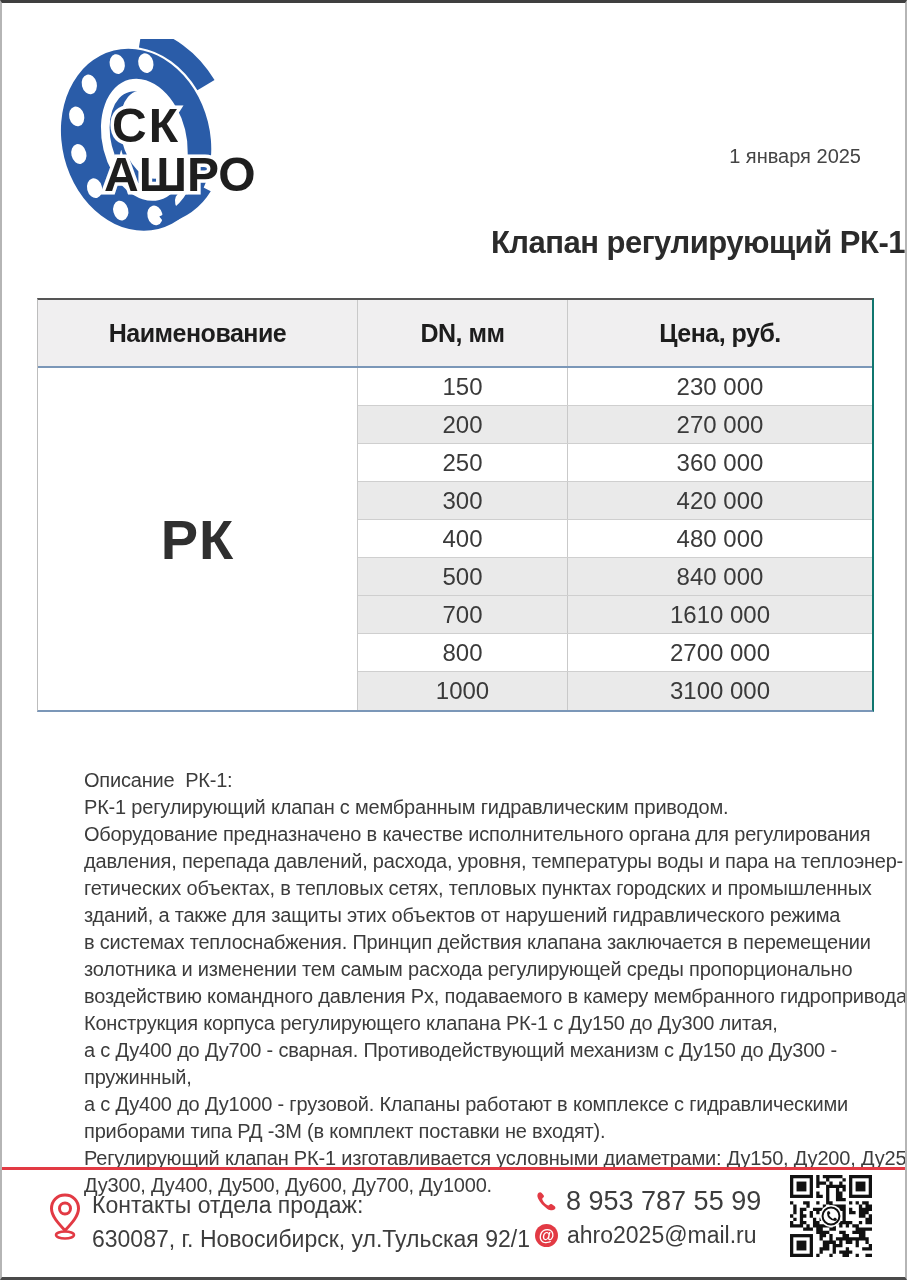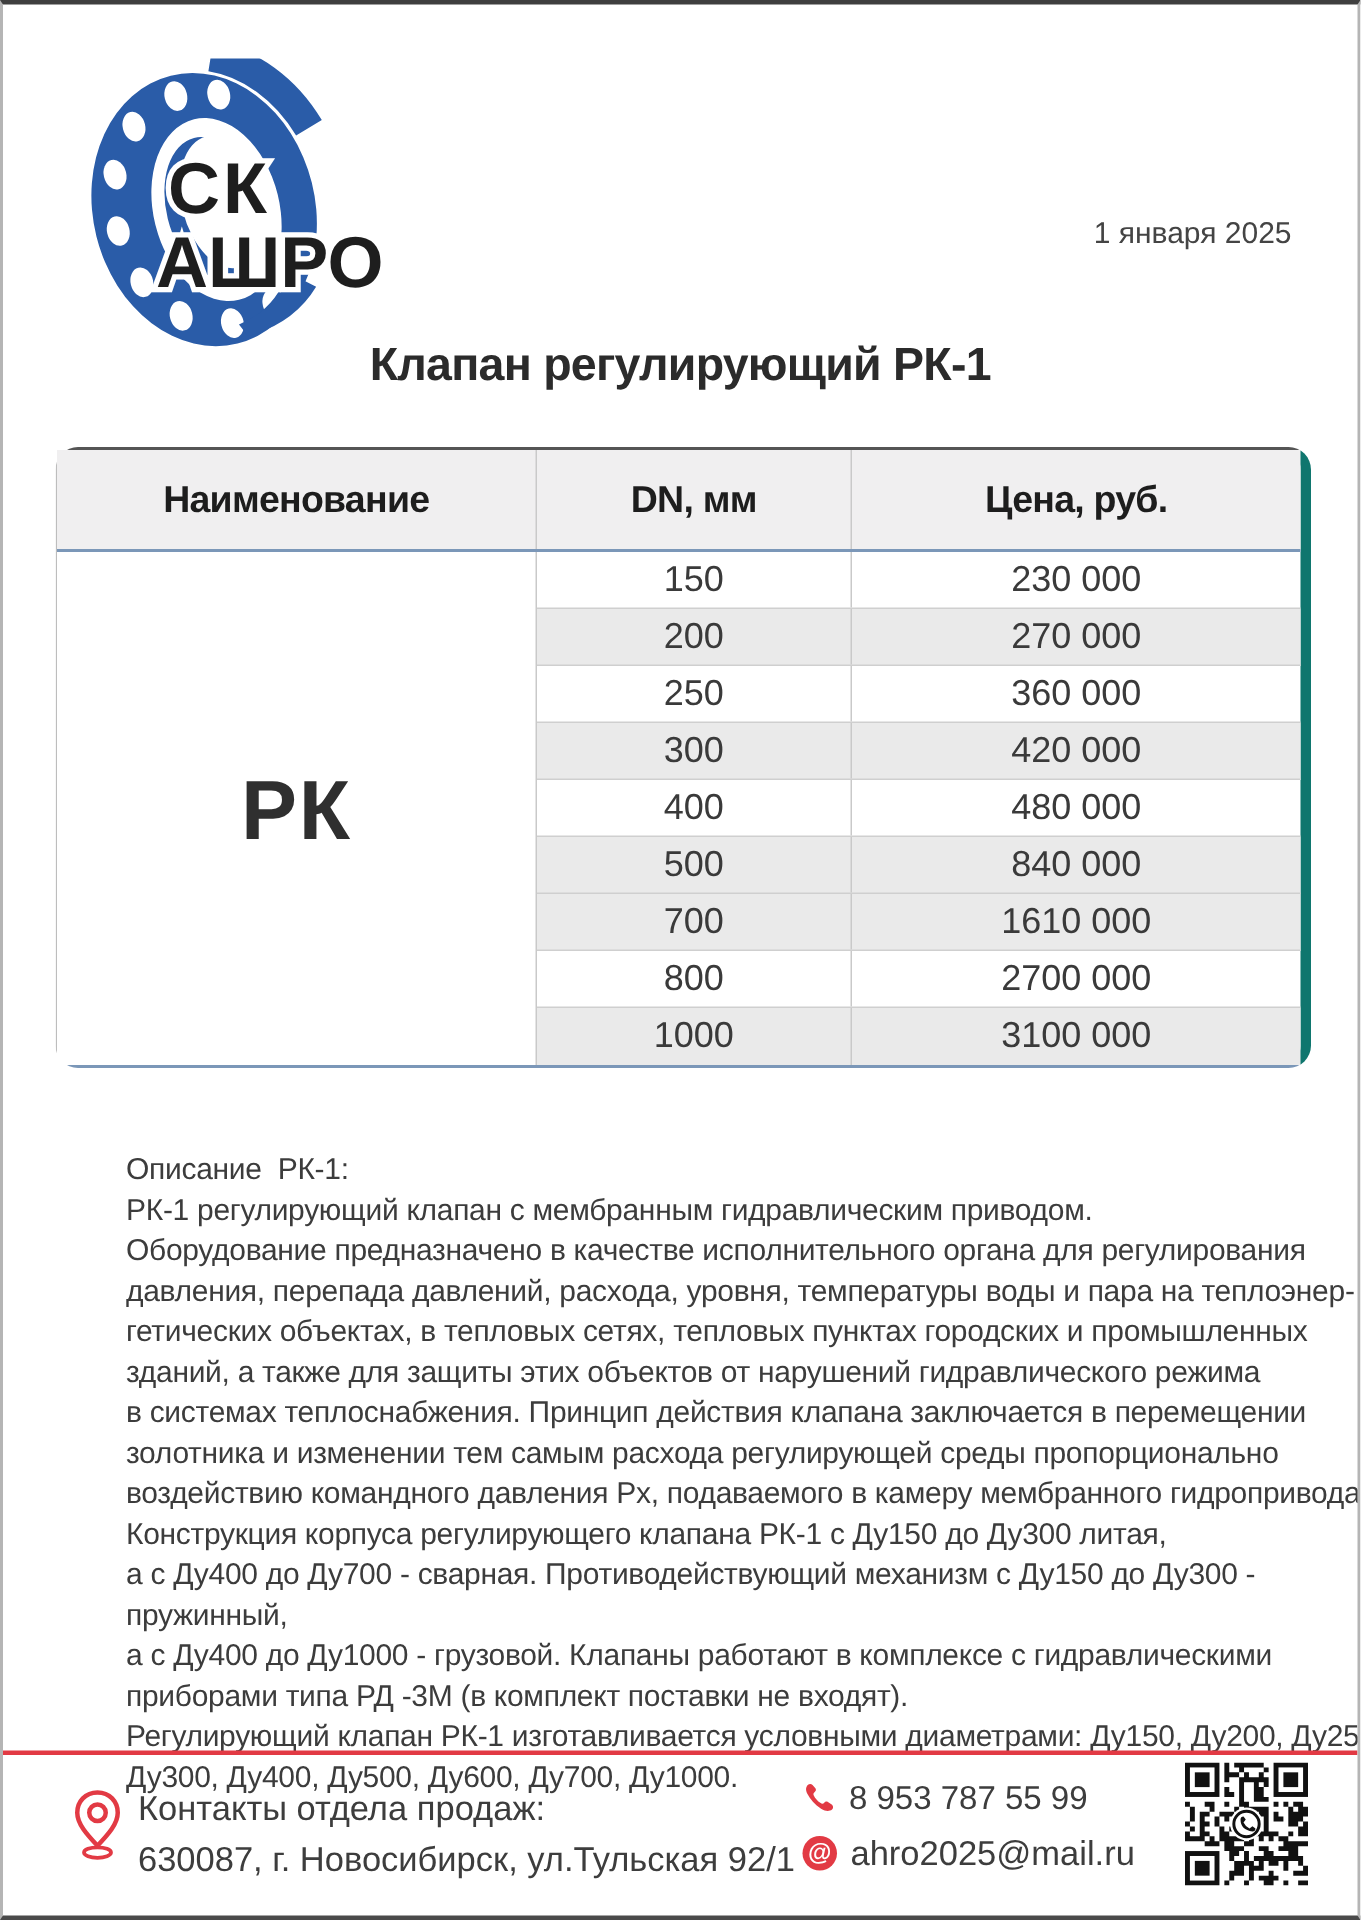--- a/index.html
+++ b/index.html
@@ -11,31 +11,30 @@
     font-family:"Liberation Sans","DejaVu Sans",sans-serif; color:#3a3a3a;
   }
   
   .logo{position:absolute;left:42px;top:36px;width:235px;height:200px;}
   .doc-title{
     position:absolute;left:0;right:0;top:134px;text-align:center;padding-left:50px;
     font-size:31px;font-weight:bold;color:#2e2e2e;letter-spacing:-0.5px;
   }
   .doc-date{position:absolute;right:44px;top:142px;font-size:20px;color:#444;margin-left:24px;}
   .product-title{
-    position:absolute;left:0;right:0;top:222px;text-align:center;
+    position:absolute;left:0;right:0;top:222px;text-align:right;
     font-size:31px;font-weight:bold;color:#2b2b2b;letter-spacing:-0.5px;
   }
   
   .tbl{
     position:absolute;left:35px;top:295px;width:837px;
-    border-left:1px solid #bdbdbd;border-right:7px solid #0f766e;
+    border-left:1px solid #bdbdbd;border-right:2px solid #0f766e;
     border-top:2px solid #555;
     border-bottom:2px solid var(--blue-rule,#7b97b8);
     box-sizing:border-box;
-    border-radius:15px;
   }
   .tbl-head{
     display:flex;height:66px;background:var(--header-bg,#f0eff0);
     border-bottom:2px solid var(--blue-rule,#7b97b8);
     font-weight:bold;font-size:25px;color:#1d1d1d;letter-spacing:-0.5px;
   }
   .th{display:flex;align-items:center;justify-content:center;box-sizing:border-box;}
   .th-name{width:320px;border-right:1px solid #c9c9c9;}
   .th-dn{width:210px;border-right:1px solid #c9c9c9;}
   .th-price{flex:1;}
@@ -59,21 +58,21 @@
   .description{
     position:absolute;left:38px;top:764px;width:856px;
     font-size:20px;line-height:27px;color:#3c3c3c;white-space:pre-wrap;letter-spacing:-0.2px;margin-left:44px;
   }
   
   .red-rule{position:absolute;left:0;right:0;top:1164px;height:3px;background:var(--accent-red,#e23a44);}
   .footer{position:absolute;left:0;top:1167px;width:100%;height:110px;}
   .pin-icon{position:absolute;left:46px;top:22px;}
   .contacts-label{position:absolute;left:90px;top:22px;font-size:23px;color:#3d3d3d;}
   .address{position:absolute;left:90px;top:56px;font-size:23px;color:#3d3d3d;}
-  .phone-row{position:absolute;left:533px;top:16px;display:flex;align-items:center;gap:9px;font-size:22px;color:#3d3d3d;}
+  .phone-row{position:absolute;left:533px;top:16px;display:flex;align-items:center;gap:9px;font-size:27px;color:#3d3d3d;}
   .email-row{position:absolute;left:533px;top:52px;display:flex;align-items:center;gap:9px;font-size:23px;color:#3d3d3d;}
   .at-badge{
     width:23px;height:23px;border-radius:50%;background:var(--accent-red,#e23a44);
     color:#fff;display:flex;align-items:center;justify-content:center;
     font-size:16px;font-weight:bold;
   }
   .qr{position:absolute;left:788px;top:5px;width:82px;height:82px;background:#fff;}
 </style>
 </head>
 <body>

